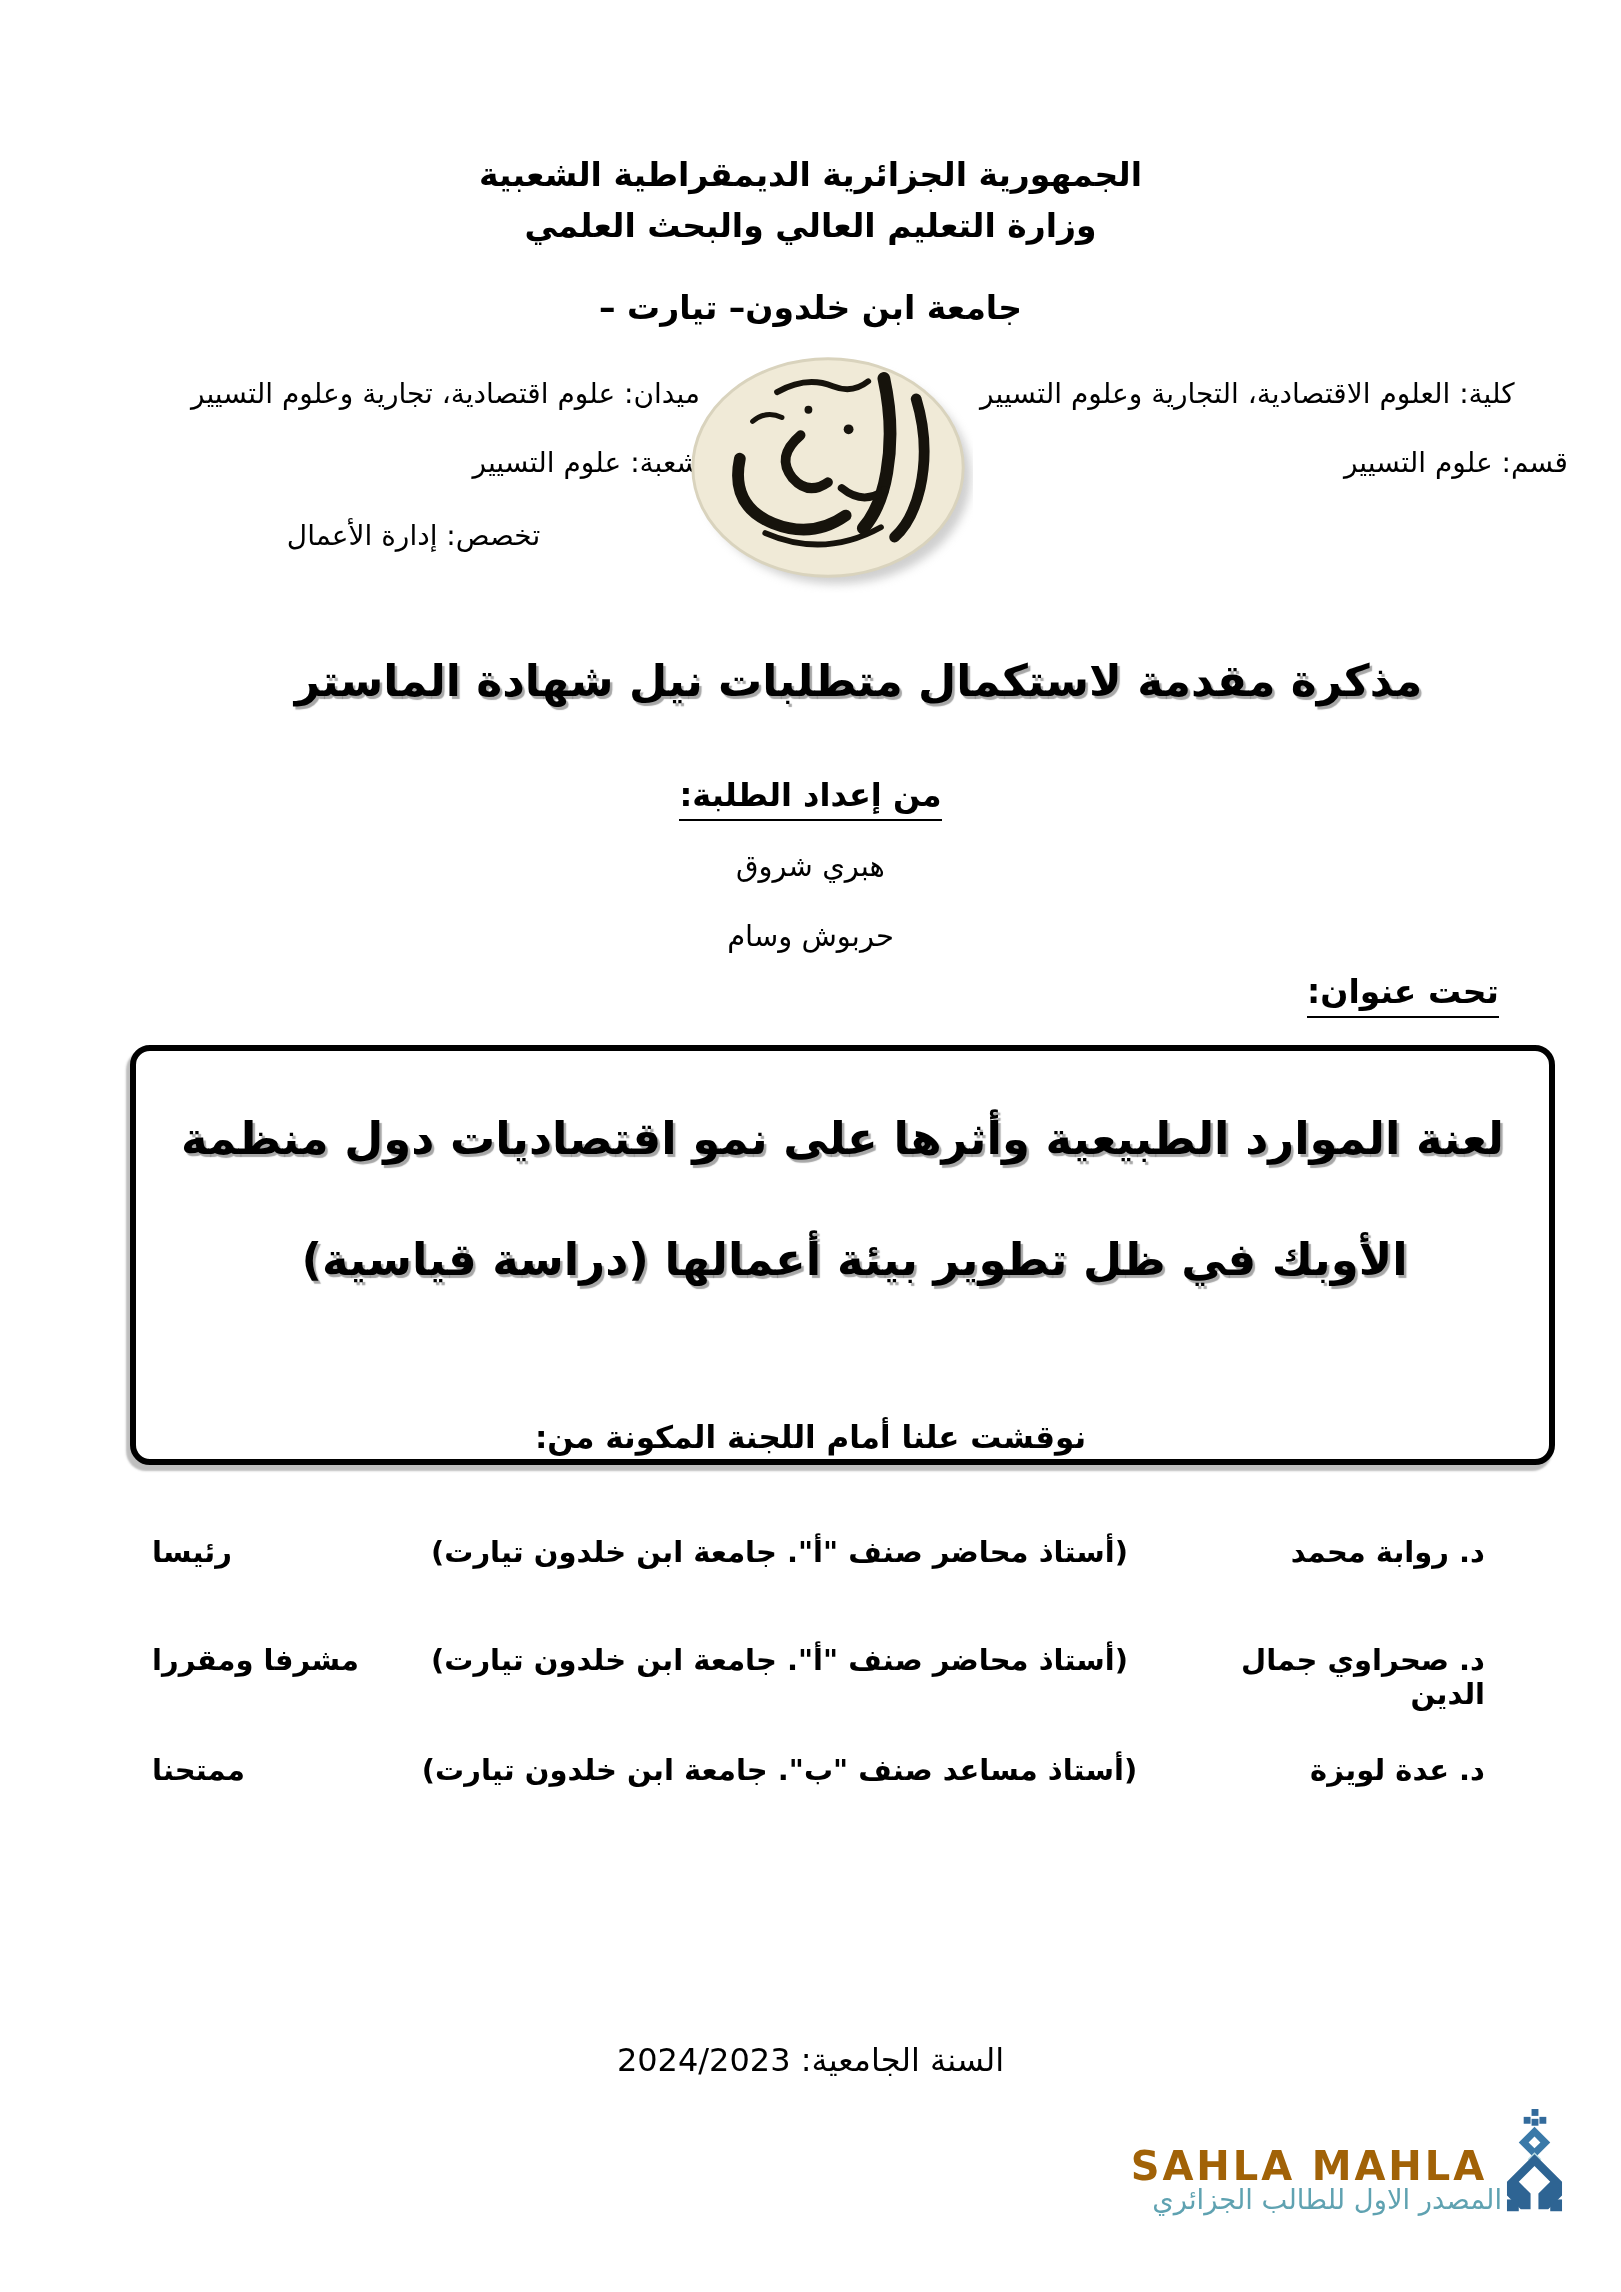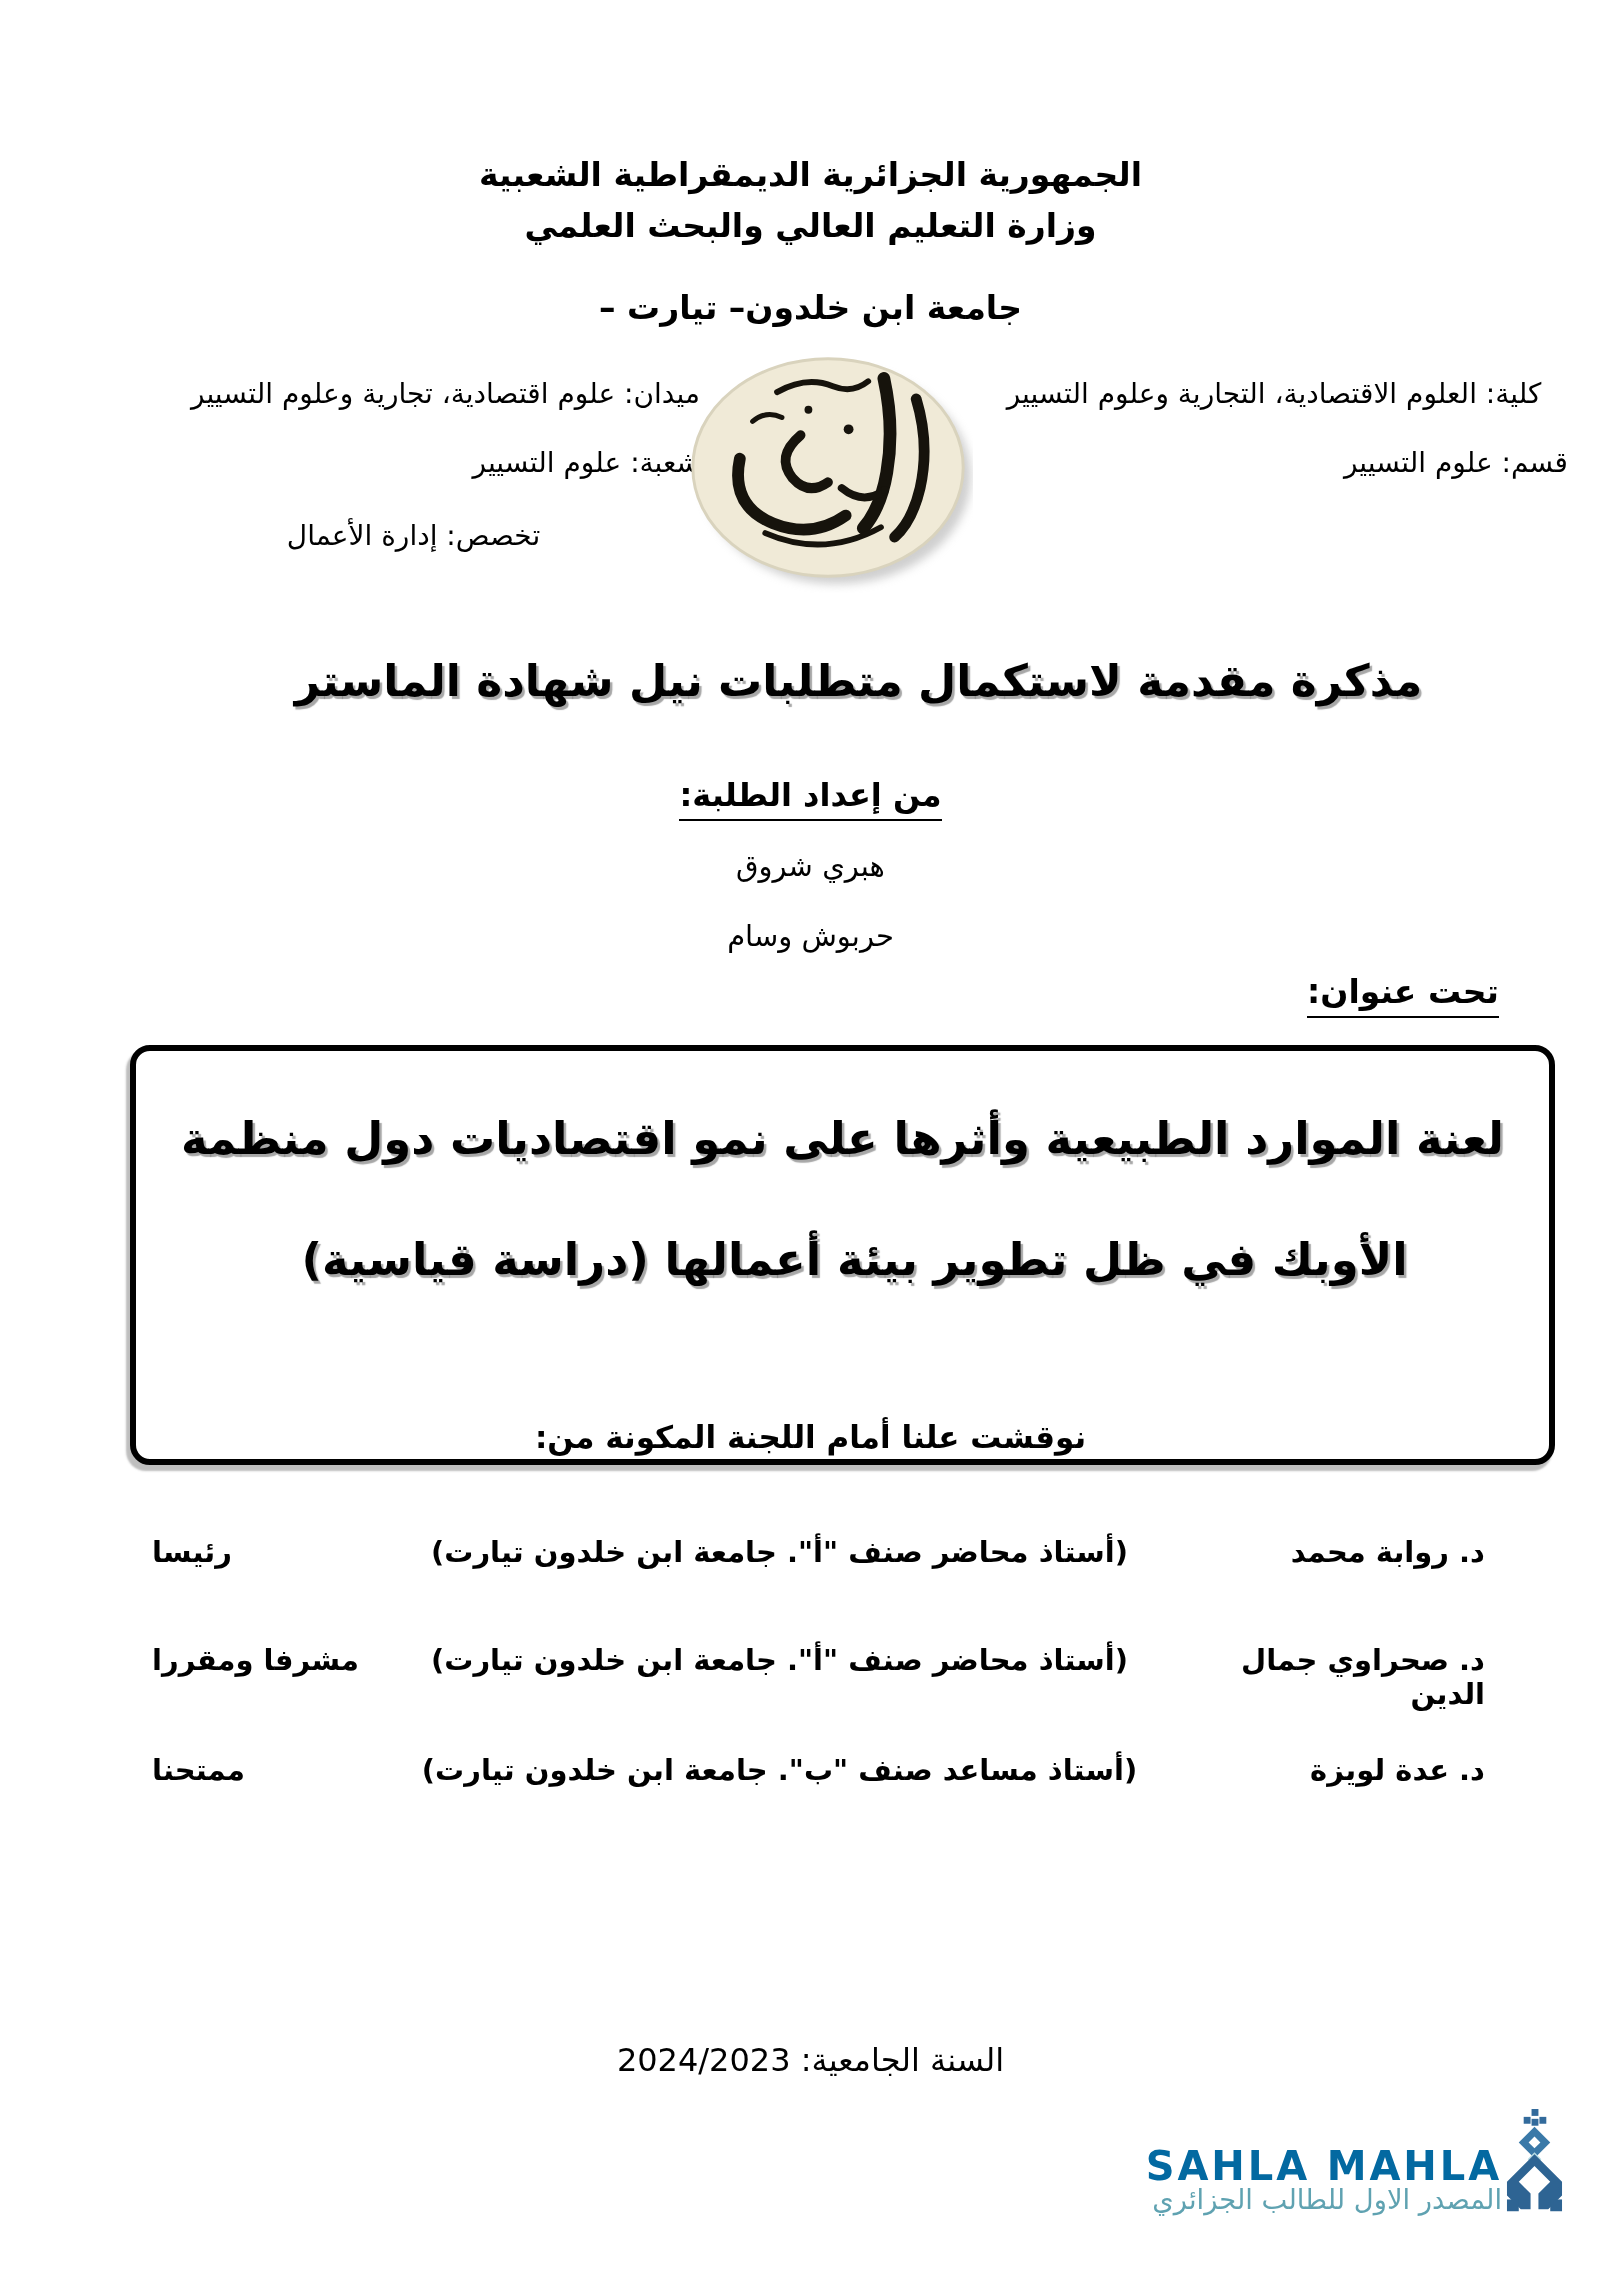--- a/index.html
+++ b/index.html
@@ -35,39 +35,39 @@
     left:152px;width:1333px;
     display:flex;direction:rtl;align-items:baseline;
     justify-content:space-between;
     font-size:29px;font-weight:bold;
   }
   .crow .cm-name{width:289px;flex:none;text-align:right;}
   .crow .cm-rank{flex:1;text-align:center;}
   .crow .cm-role{width:211px;flex:none;text-align:left;direction:rtl;}
   .year{font-size:32px;}
   .wm-brand{
-    right:119px;top:2143px;
+    right:134px;top:2143px;
     font-size:40px;font-weight:bold;letter-spacing:2.9px;
-    color:#0369a1;
+    color:#a16207;
   }
   .wm-tagline{
     right:119px;top:2184px;
     font-size:27.4px;color:#5fa2b1;
   }
 </style>
 </head>
 <body>
 
 <div class="page">
 
   <div class="abs ctr hdr rtl" style="top:155px;">الجمهورية الجزائرية الديمقراطية الشعبية</div>
   <div class="abs ctr hdr rtl" style="top:206px;">وزارة التعليم العالي والبحث العلمي</div>
   <div class="abs ctr hdr rtl" style="top:288px;">جامعة ابن خلدون– تيارت –</div>
 
-  <div class="abs info rtl" style="top:380px;right:53px;width:588px;text-align:center;">كلية: العلوم الاقتصادية، التجارية وعلوم التسيير</div>
+  <div class="abs info rtl" style="top:380px;right:53px;width:588px;text-align:left;">كلية: العلوم الاقتصادية، التجارية وعلوم التسيير</div>
   <div class="abs info rtl" style="top:449px;right:53px;width:588px;text-align:right;">قسم: علوم التسيير</div>
 
   <div class="abs info rtl" style="top:380px;left:127px;width:573px;text-align:right;">ميدان: علوم اقتصادية، تجارية وعلوم التسيير</div>
   <div class="abs info rtl" style="top:449px;left:127px;width:573px;text-align:right;">شعبة: علوم التسيير</div>
   <div class="abs info rtl" style="top:522px;left:127px;width:573px;text-align:center;">تخصص: إدارة الأعمال</div>
 
   <div class="abs" style="left:684px;top:343px;">
     <svg width="289" height="250" viewBox="0 0 295 255">
       <ellipse cx="156" cy="136" rx="137" ry="110" fill="#9f9f9f" opacity="0.5" style="filter:blur(5px)"></ellipse>
       <ellipse cx="147" cy="127" rx="138" ry="111" fill="#f0ead7"></ellipse>

